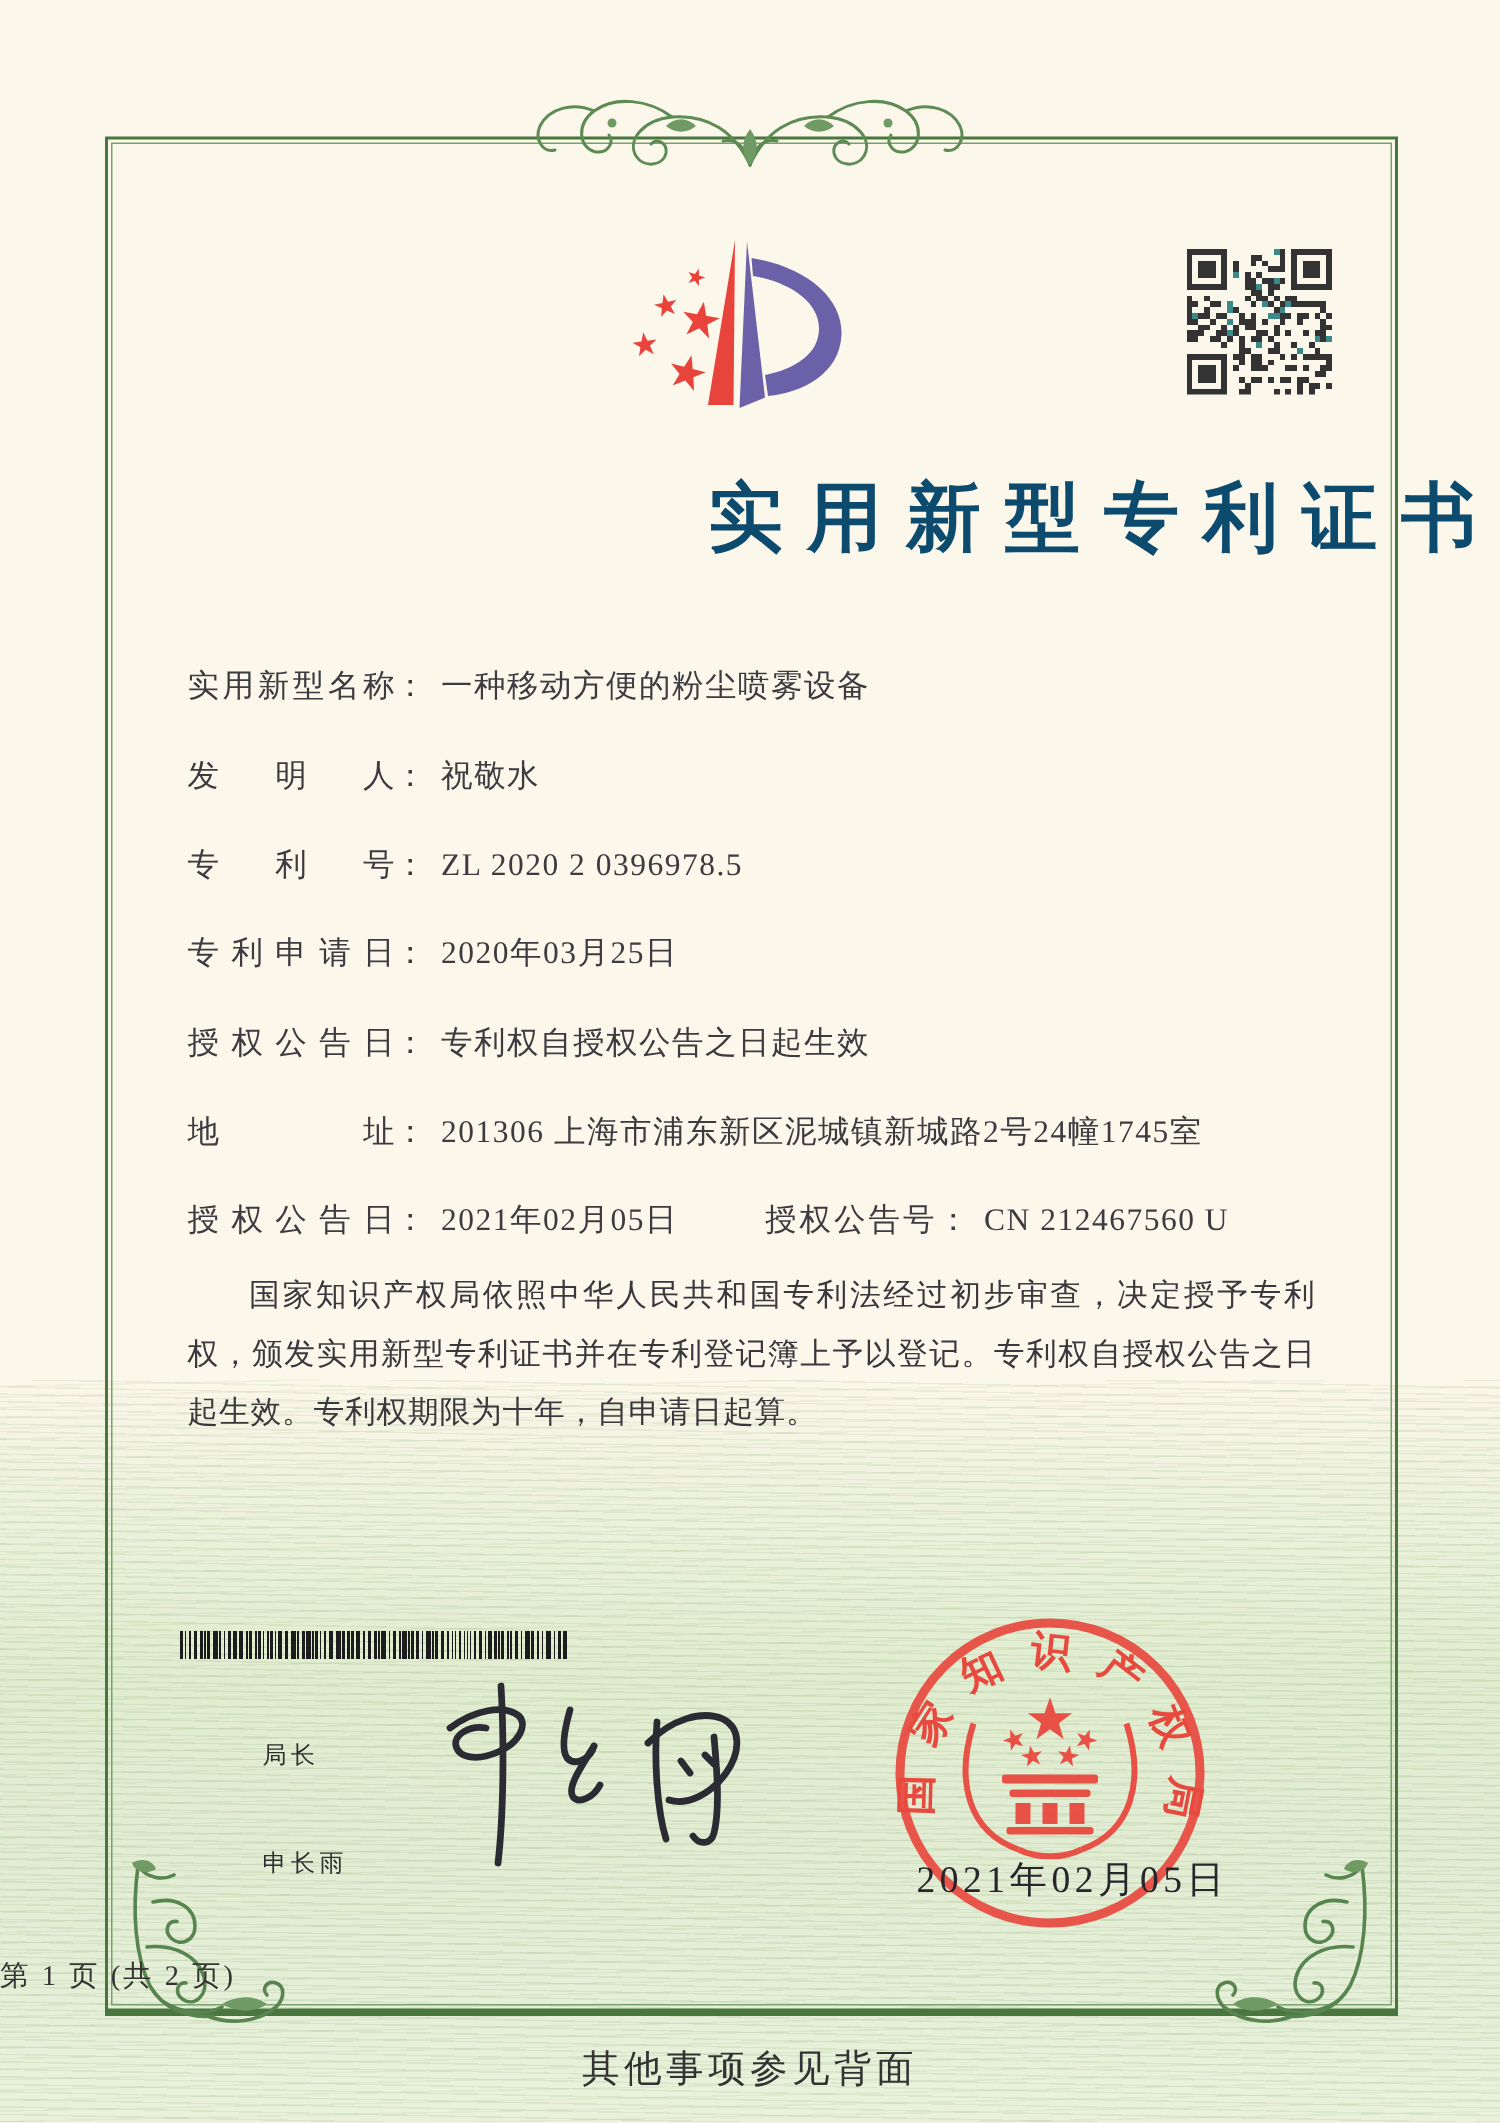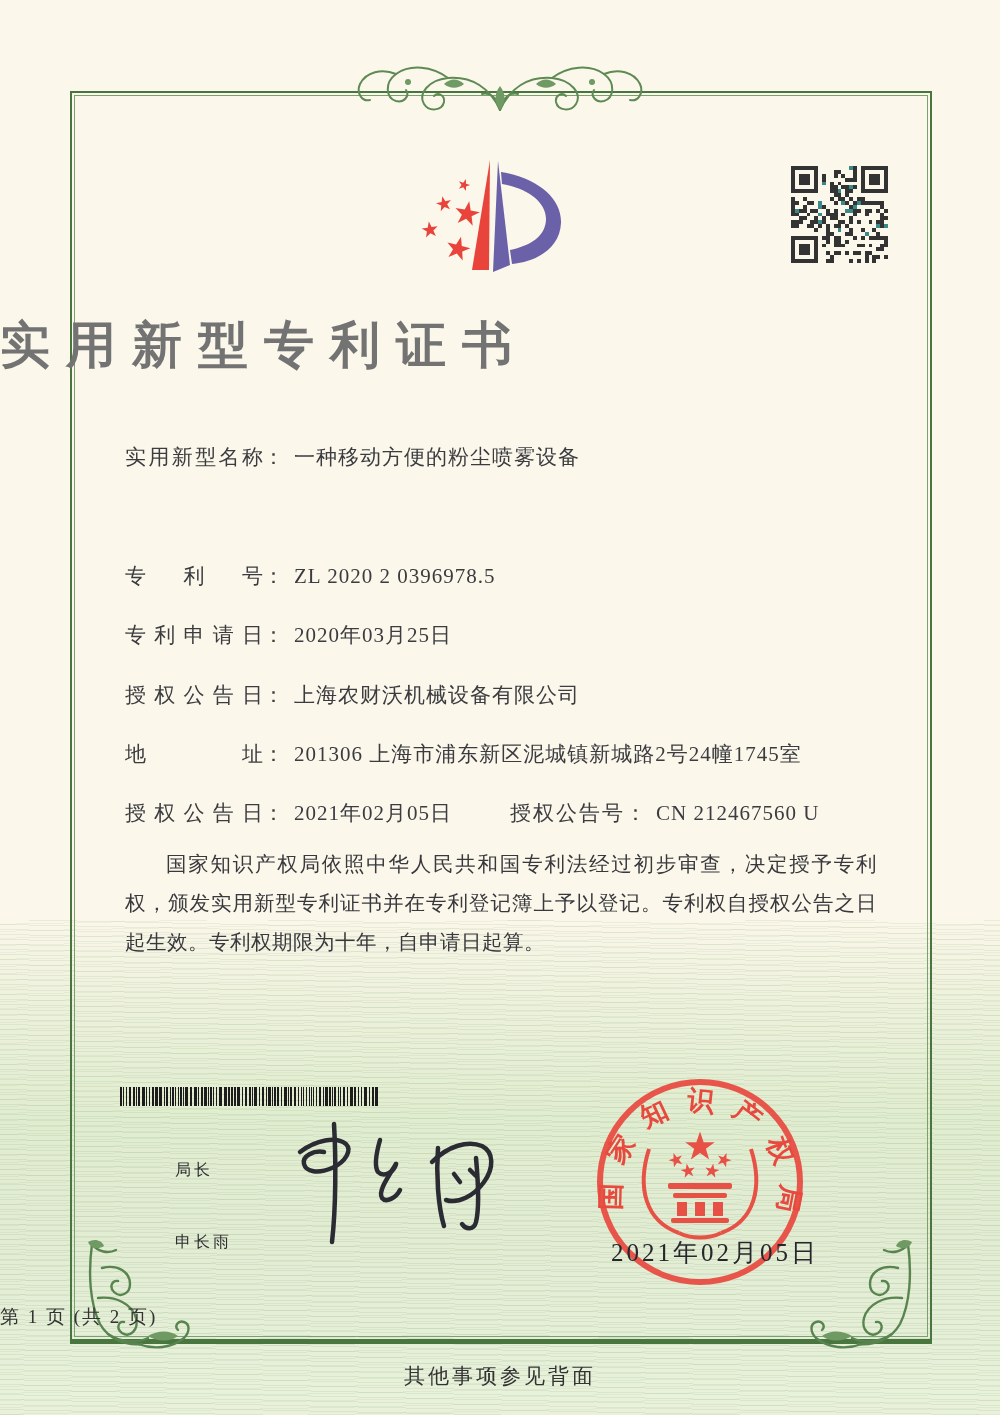--- a/index.html
+++ b/index.html
@@ -45,22 +45,22 @@
   .content{position:absolute;z-index:3;}
 
   .cert-no{
     left:104px;top:168px;font-size:21px;letter-spacing:4px;color:#3c3c40;
   }
 
   .logo{left:420px;top:152px;width:155px;height:130px;}
   .qr{left:791px;top:166px;width:97px;height:97px;}
 
   .title{
-    left:0;right:0;top:312px;text-align:left;
-    font-size:50px;font-weight:700;letter-spacing:16px;color:#737373;
+    left:0;right:0;top:312px;text-align:right;
+    font-size:50px;font-weight:700;letter-spacing:16px;color:#0c4a6e;
   }
 
   .field{left:125px;font-size:21px;color:#3b3b40;white-space:nowrap;}
   .flabel{display:inline-block;width:138px;text-align:justify;text-align-last:justify;vertical-align:top;}
   .colon{display:inline-block;margin-right:10px;}
   .fvalue{letter-spacing:1px;}
   .grant-no{position:absolute;left:385px;top:0;white-space:nowrap;}
   .grant-no .flabel{width:auto;letter-spacing:2px;}
 
   .para{
@@ -74,21 +74,21 @@
   .director{left:128px;font-family:Liberation Sans, sans-serif;
     font-size:16px;color:#2e2e32;letter-spacing:3px;margin-left:47px;}
   .signature{left:262px;top:1118px;width:250px;height:130px;}
 
   .seal{left:593px;top:1075px;width:214px;height:214px;z-index:3;}
   .seal-date{
     left:611px;top:1236px;font-size:25px;letter-spacing:3px;color:#26262c;z-index:4;
   }
 
   .page-num{left:0;right:0;top:1304px;text-align:left;font-size:19px;letter-spacing:2px;color:#333;}
-  .back-note{left:0;right:0;top:1362px;text-align:center;font-size:21px;letter-spacing:3px;color:#333;z-index:3;}
+  .back-note{left:0;right:0;top:1362px;text-align:center;font-size:25px;letter-spacing:3px;color:#333;z-index:3;}
 </style>
 </head>
 <body>
 
 <div class="page">
 
   <div class="green-zone"></div>
   <div class="frame"></div>
 
   <svg class="ornament" style="left:352px;top:58px;width:296px;height:66px;" viewBox="0 0 296 66">
@@ -355,28 +355,31 @@
         <rect x="1" y="19" width="5" height="5" fill="#fbf7ea"></rect>
         <rect x="2" y="20" width="3" height="3" fill="#333"></rect>
       </svg>
   </div>
 
   <div class="content title">实用新型专利证书</div>
 
   <div class="content field" style="top:443px">
     <span class="flabel">实用新型名称</span><span class="colon">：</span><span class="fvalue">一种移动方便的粉尘喷雾设备</span>
   </div>
+  <div class="content field" style="top:503px">
+    <span class="flabel">发明人</span><span class="colon">：</span><span class="fvalue">祝敬水</span>
+  </div>
   <div class="content field" style="top:562px">
     <span class="flabel">专利号</span><span class="colon">：</span><span class="fvalue">ZL 2020 2 0396978.5</span>
   </div>
   <div class="content field" style="top:621px">
     <span class="flabel">专利申请日</span><span class="colon">：</span><span class="fvalue">2020年03月25日</span>
   </div>
   <div class="content field" style="top:681px">
-    <span class="flabel">授权公告日</span><span class="colon">：</span><span class="fvalue">上海农财沃机械设备有限公司</span>
+    <span class="flabel">授权公告日</span><span class="colon">：</span><span class="fvalue">专利权自授权公告之日起生效</span>
   </div>
   <div class="content field" style="top:740px">
     <span class="flabel">地址</span><span class="colon">：</span><span class="fvalue">201306 上海市浦东新区泥城镇新城路2号24幢1745室</span>
   </div>
   <div class="content field" style="top:799px">
     <span class="flabel">授权公告日</span><span class="colon">：</span><span class="fvalue">2021年02月05日</span>
     <span class="grant-no">
       <span class="flabel">授权公告号</span><span class="colon">：</span><span class="fvalue">CN 212467560 U</span>
     </span>
   </div>

